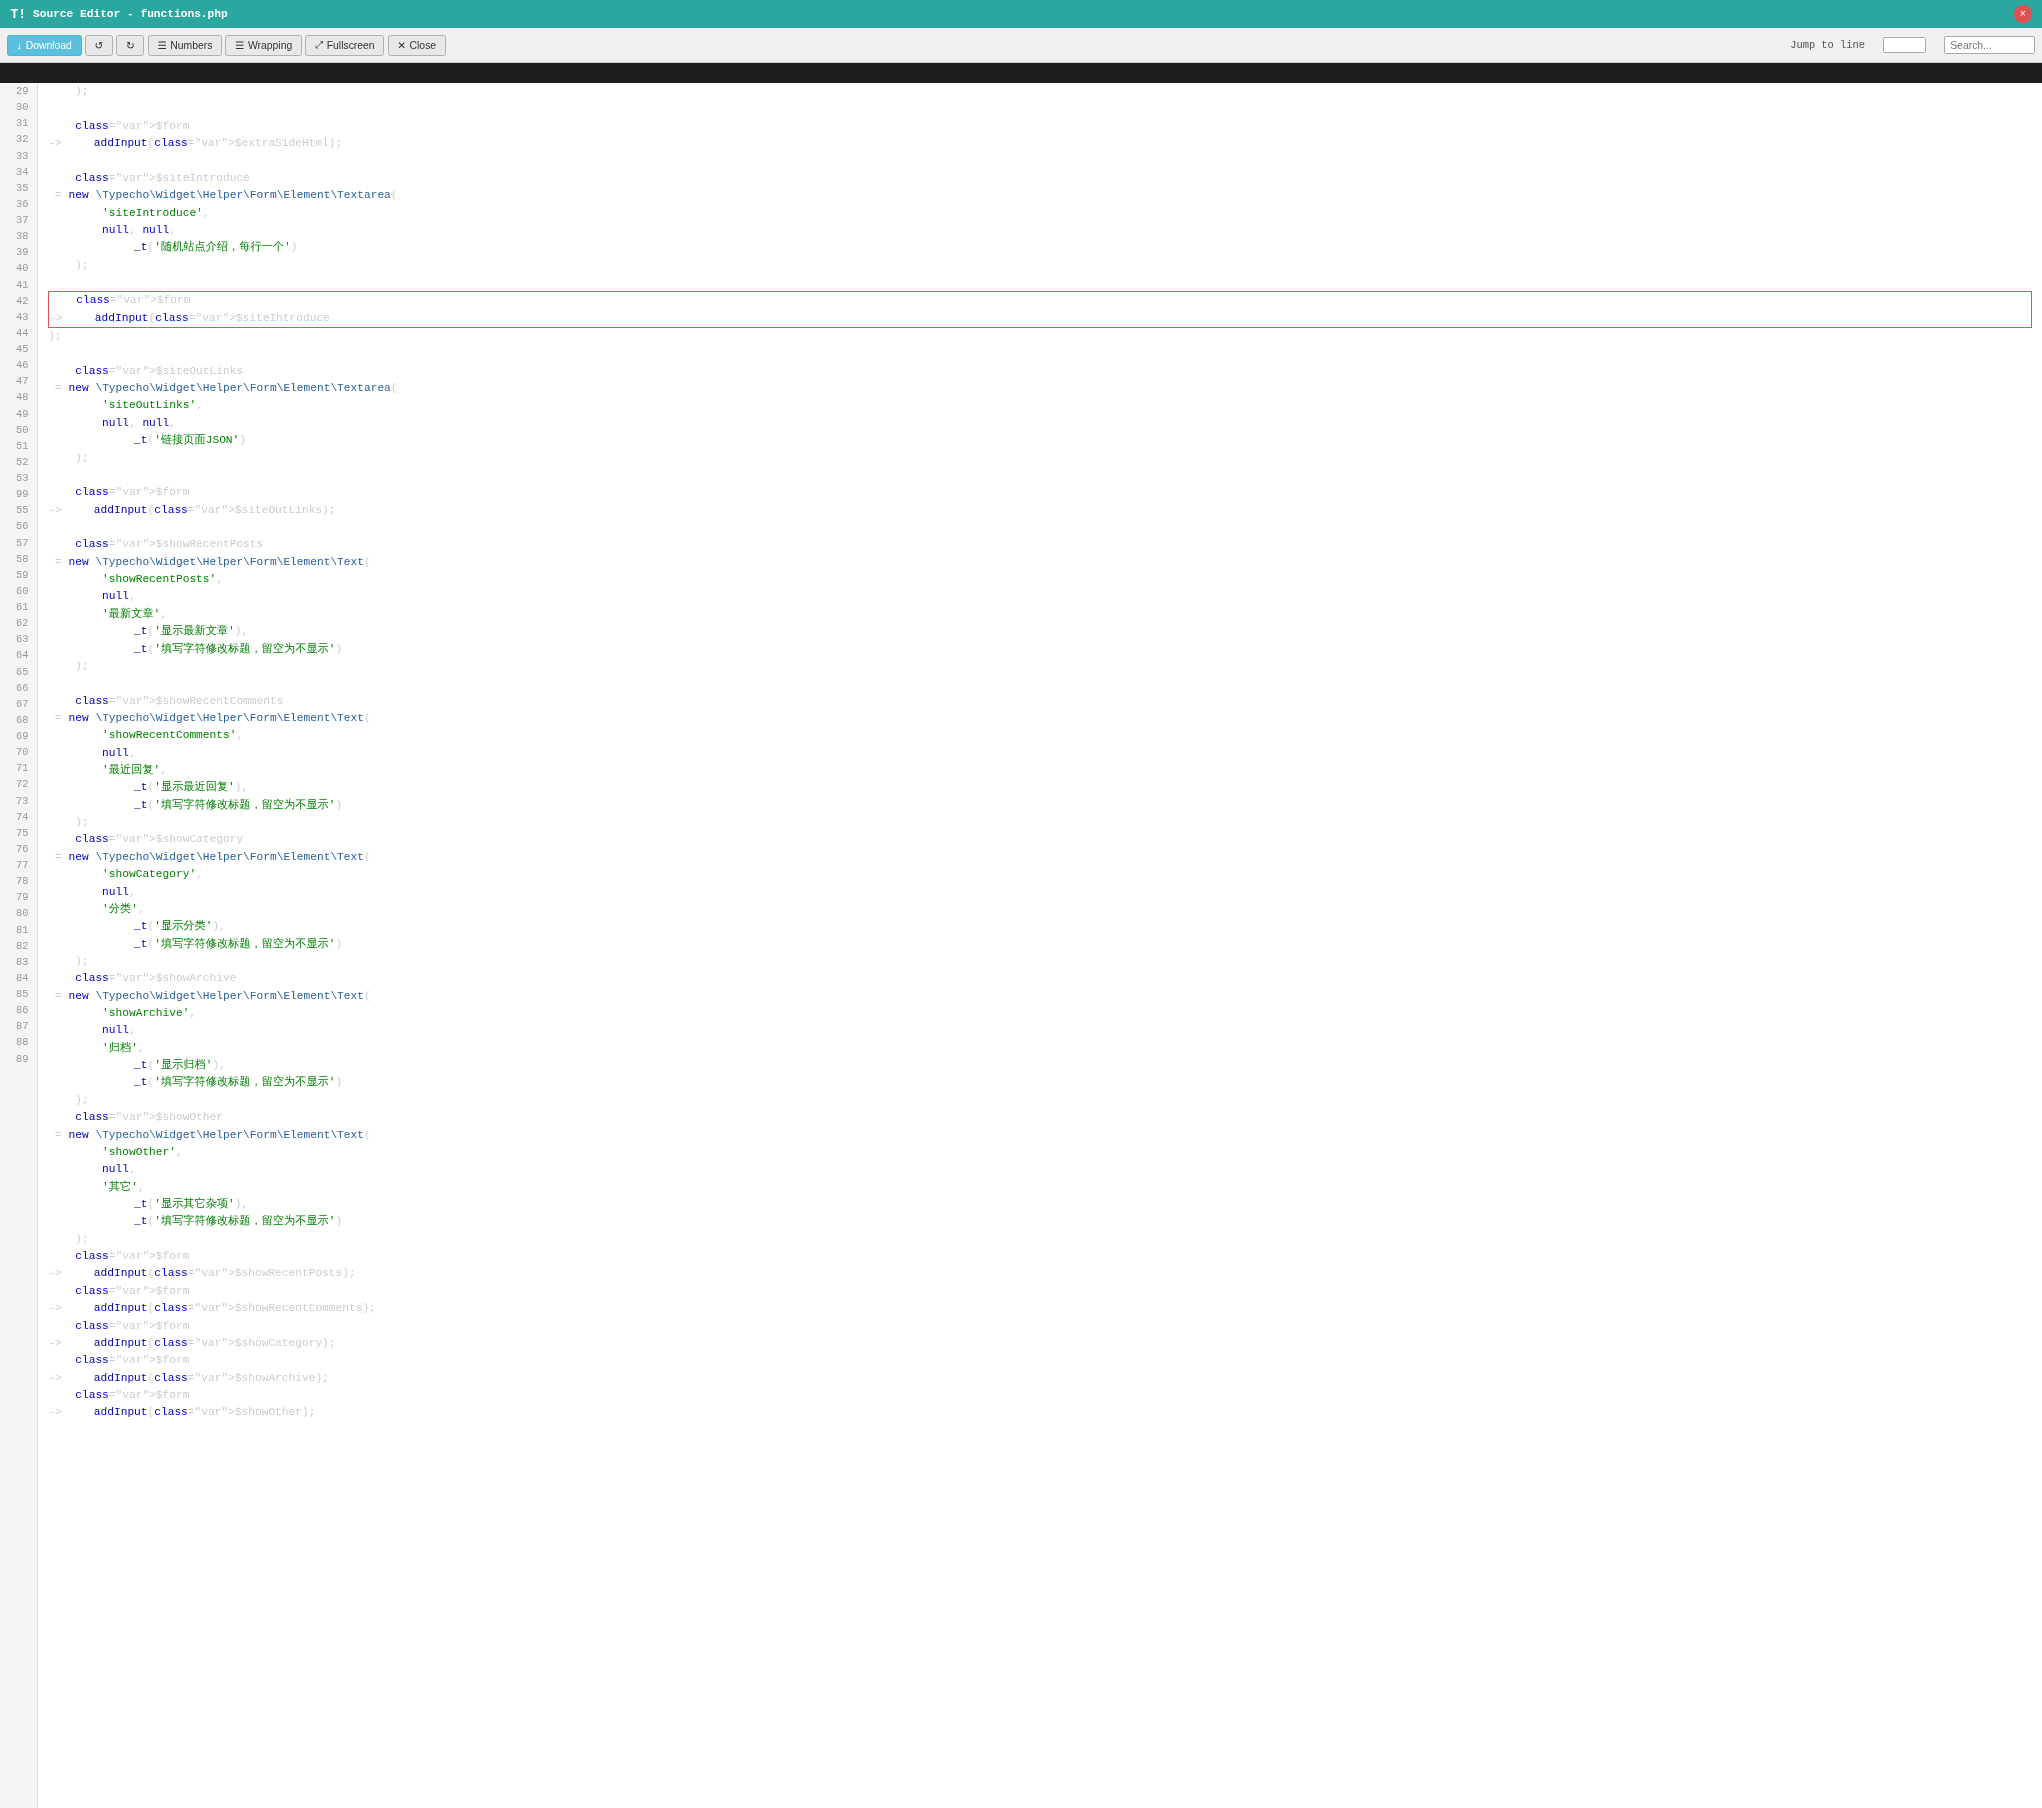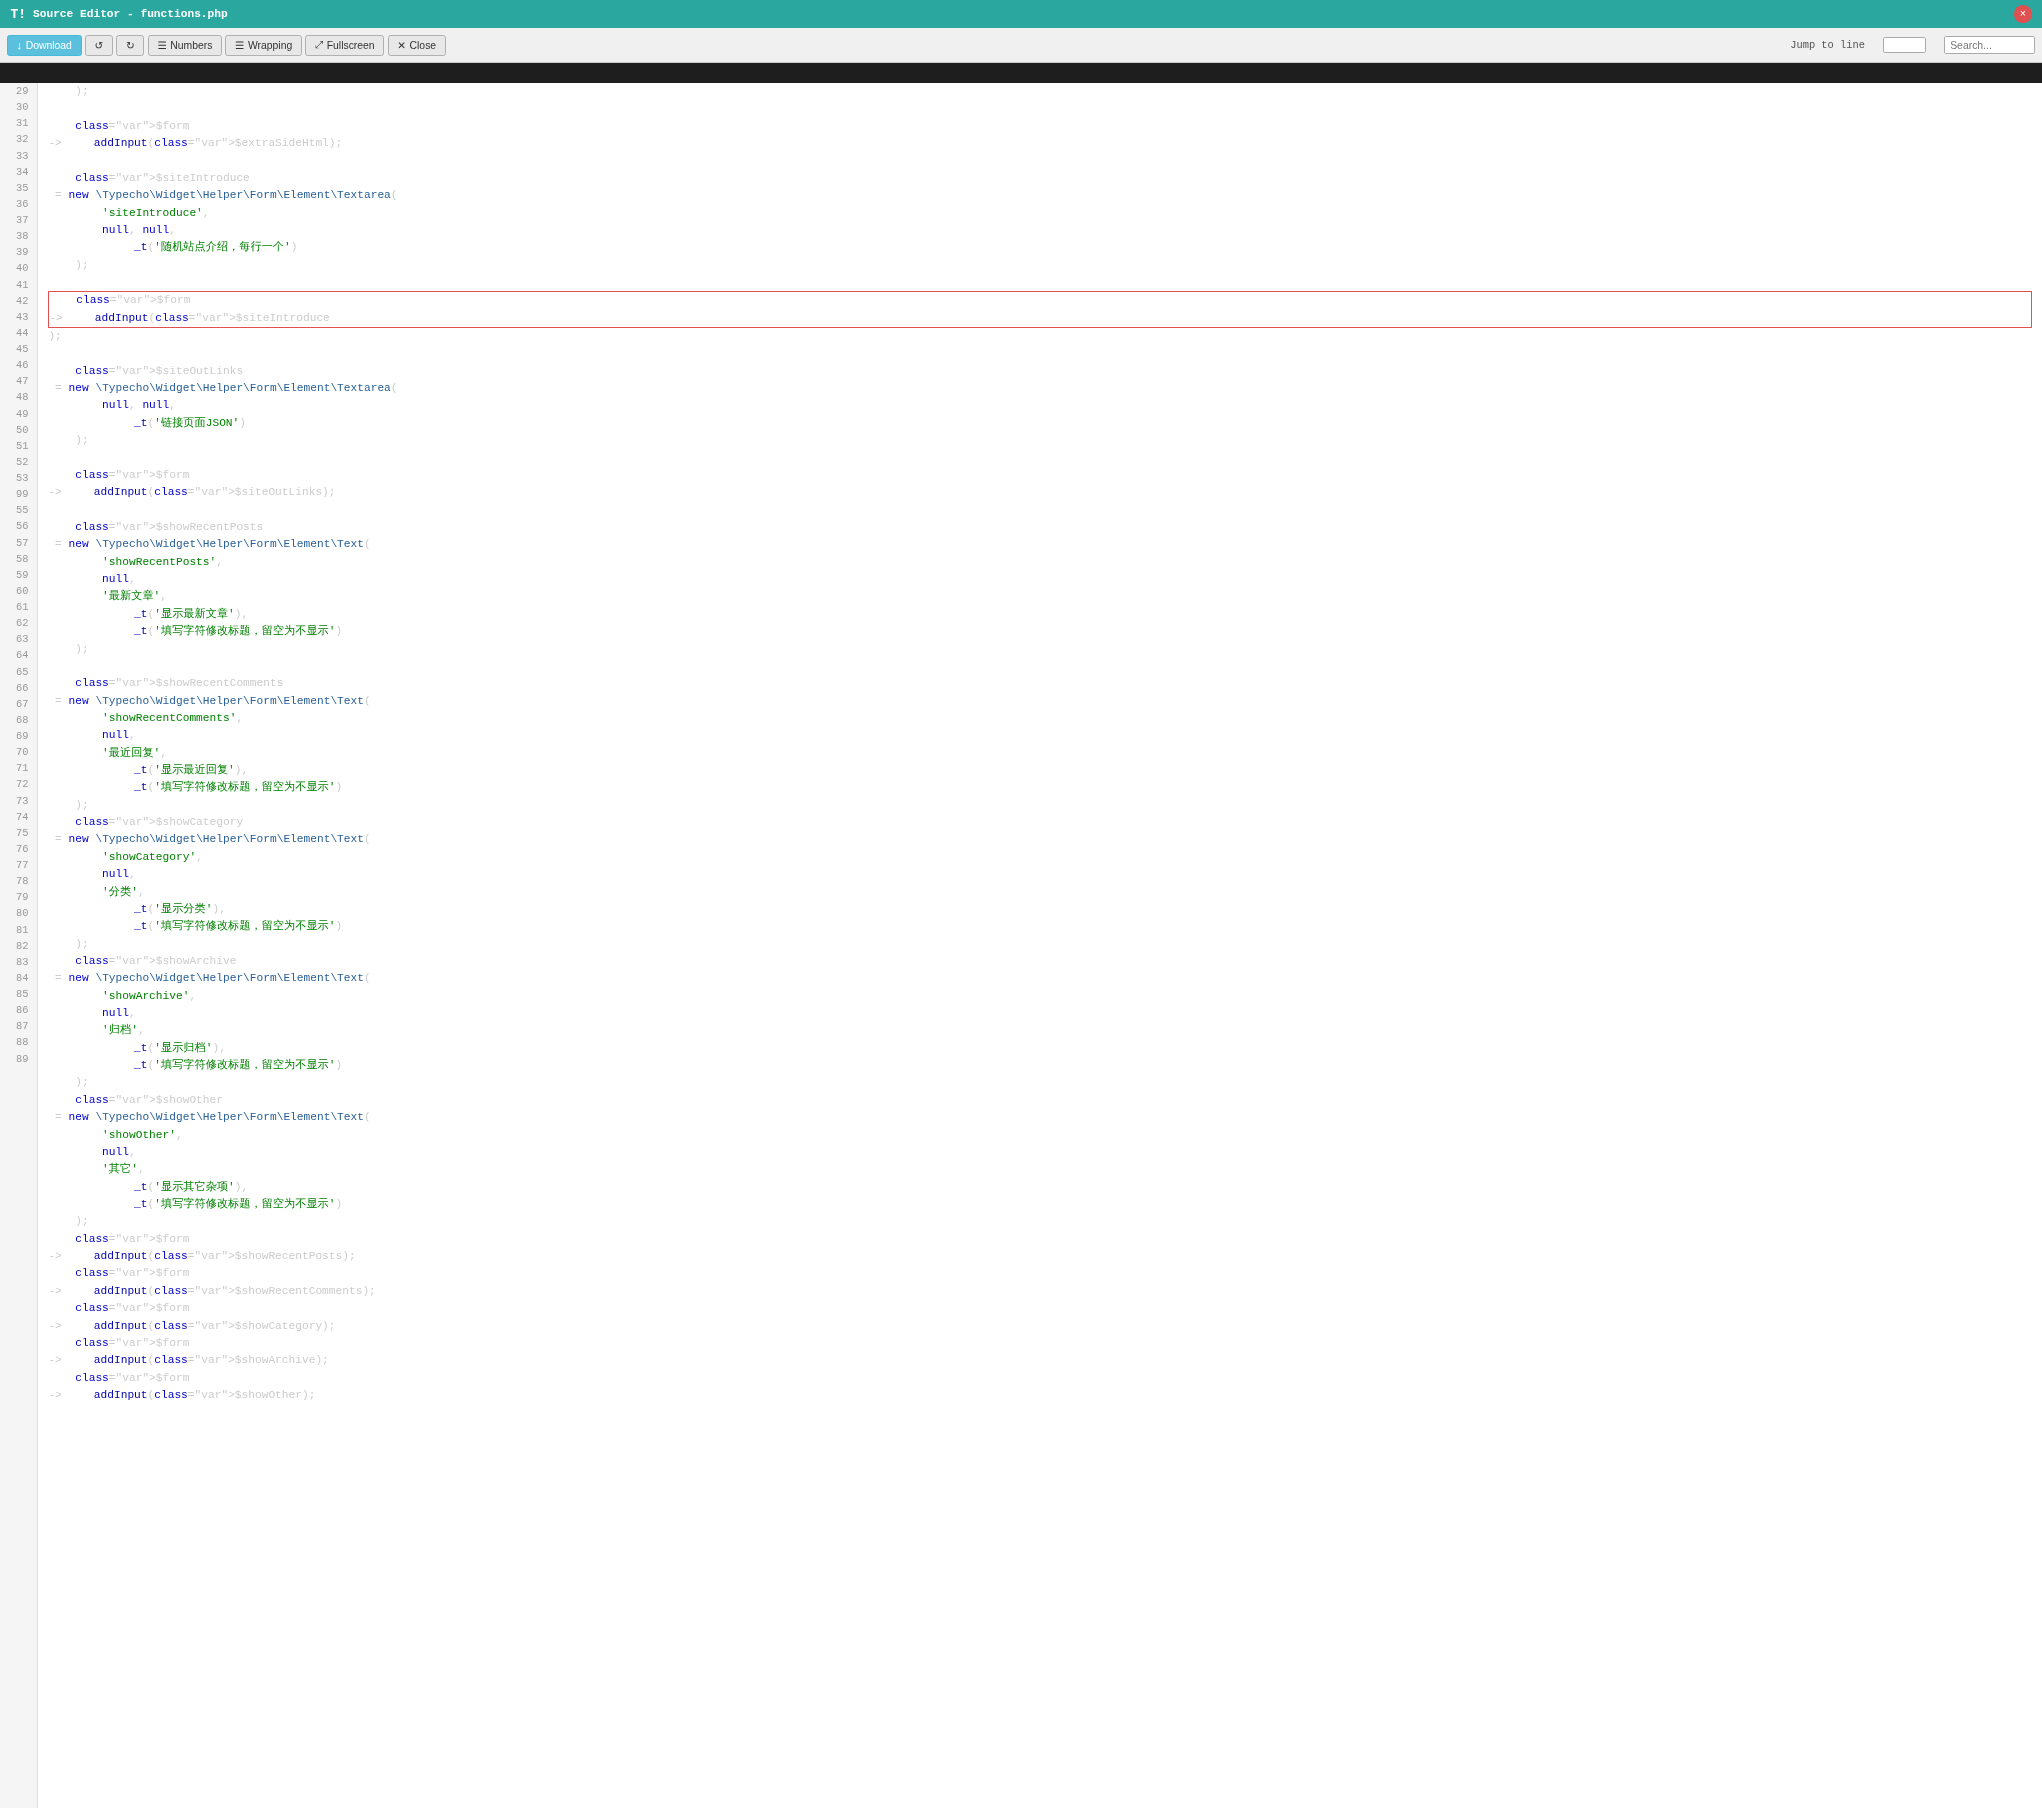--- a/index.html
+++ b/index.html
@@ -268,21 +268,22 @@
 <span class="code-line">
 </span><span class="code-line">    <span <span="" class="kw">class</span>="var"&gt;$siteIntroduce</span> = <span class="kw">new</span> <span class="cls">\Typecho\Widget\Helper\Form\Element\Textarea</span>(
 <span class="code-line">        <span class="str">'siteIntroduce'</span>,
 </span><span class="code-line">        <span class="kw">null</span>, <span class="kw">null</span>,
 </span><span class="code-line">        <span class="obj-method">_t</span>(<span class="str">'随机站点介绍，每行一个'</span>)
 </span><span class="code-line">    );
 </span><span class="code-line">
 </span><span class="highlight-block"><span class="code-line">    <span <span="" class="kw">class</span>="var"&gt;$form</span>-&gt;<span class="obj-method">addInput</span>(<span <span="" class="kw">class</span>="var"&gt;$siteIntroduce</span>);
 <span class="code-line">
 </span><span class="code-line">    <span <span="" class="kw">class</span>="var"&gt;$siteOutLinks</span> = <span class="kw">new</span> <span class="cls">\Typecho\Widget\Helper\Form\Element\Textarea</span>(
-<span class="code-line">        <span class="kw">null</span>, <span class="kw">null</span>,
+<span class="code-line">        <span class="str">'siteOutLinks'</span>,
+</span><span class="code-line">        <span class="kw">null</span>, <span class="kw">null</span>,
 </span><span class="code-line">        <span class="obj-method">_t</span>(<span class="str">'链接页面JSON'</span>)
 </span><span class="code-line">    );
 </span><span class="code-line">
 </span><span class="code-line">    <span <span="" class="kw">class</span>="var"&gt;$form</span>-&gt;<span class="obj-method">addInput</span>(<span <span="" class="kw">class</span>="var"&gt;$siteOutLinks);
 <span class="code-line">
 </span><span class="code-line">    <span <span="" class="kw">class</span>="var"&gt;$showRecentPosts</span> = <span class="kw">new</span> <span class="cls">\Typecho\Widget\Helper\Form\Element\Text</span>(
 <span class="code-line">        <span class="str">'showRecentPosts'</span>,
 </span><span class="code-line">        <span class="kw">null</span>,
 </span><span class="code-line">        <span class="str">'最新文章'</span>,
 </span><span class="code-line">        <span class="obj-method">_t</span>(<span class="str">'显示最新文章'</span>),

